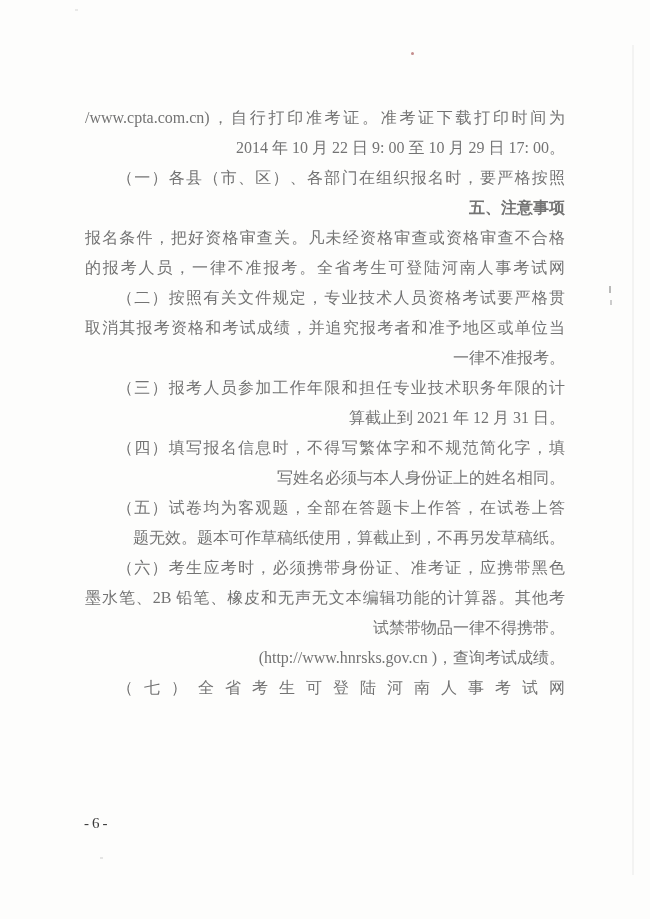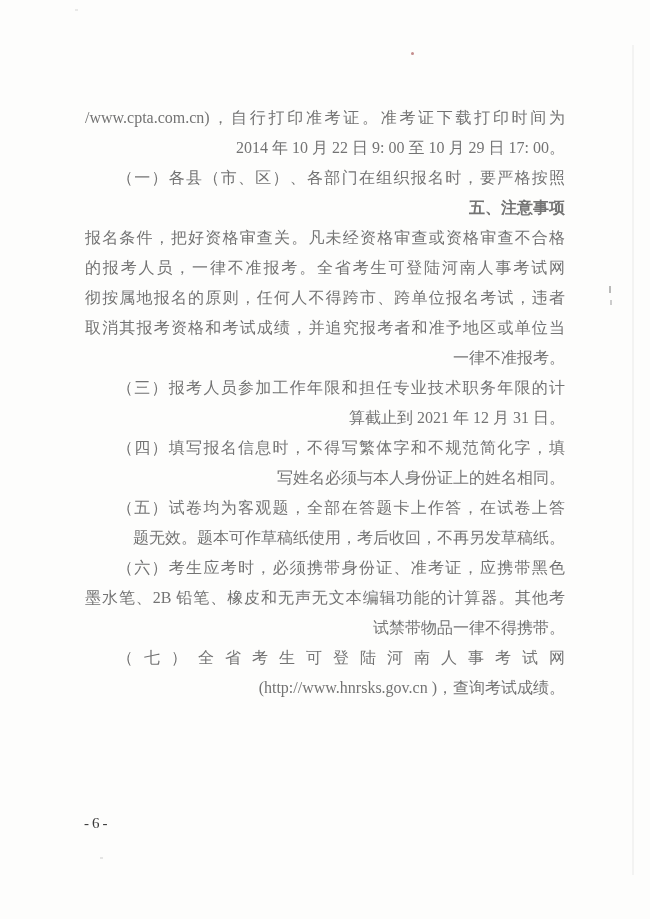--- a/index.html
+++ b/index.html
@@ -109,34 +109,34 @@
 <div class="page">
 
   <div class="doc-body">
 
   <div class="line fill">/www.cpta.com.cn)，自行打印准考证。准考证下载打印时间为</div>
       <div class="line ">2014 年 10 月 22 日 9: 00 至 10 月 29 日 17: 00。</div>
       <div class="line fill indent">（一）各县（市、区）、各部门在组织报名时，要严格按照</div>
       <div class="line heading indent">五、注意事项</div>
       <div class="line fill">报名条件，把好资格审查关。凡未经资格审查或资格审查不合格</div>
       <div class="line fill">的报考人员，一律不准报考。全省考生可登陆河南人事考试网</div>
-      <div class="line fill">彻按属地报名的原则，任何人不得跨市、跨单位报名考试，违者</div>
+      <div class="line fill indent">（二）按照有关文件规定，专业技术人员资格考试要严格贯</div>
       <div class="line fill">取消其报考资格和考试成绩，并追究报考者和准予地区或单位当</div>
       <div class="line ">一律不准报考。</div>
       <div class="line fill indent">（三）报考人员参加工作年限和担任专业技术职务年限的计</div>
       <div class="line ">算截止到 2021 年 12 月 31 日。</div>
       <div class="line fill indent">（四）填写报名信息时，不得写繁体字和不规范简化字，填</div>
       <div class="line ">写姓名必须与本人身份证上的姓名相同。</div>
       <div class="line fill indent">（五）试卷均为客观题，全部在答题卡上作答，在试卷上答</div>
-      <div class="line ">题无效。题本可作草稿纸使用，考后收回，不再另发草稿纸。</div>
+      <div class="line ">题无效。题本可作草稿纸使用，算截止到，不再另发草稿纸。</div>
       <div class="line fill indent">（六）考生应考时，必须携带身份证、准考证，应携带黑色</div>
       <div class="line fill">墨水笔、2B 铅笔、橡皮和无声无文本编辑功能的计算器。其他考</div>
       <div class="line ">试禁带物品一律不得携带。</div>
+      <div class="line ">(http://www.hnrsks.gov.cn )，查询考试成绩。</div>
       <div class="line fill indent">（七）全省考生可登陆河南人事考试网</div>
-      <div class="line ">(http://www.hnrsks.gov.cn )，查询考试成绩。</div>
     </div>
 
   <div class="page-number">-6-</div>
 
   <div class="artifact a-right-streak"></div>
   <div class="artifact a-tick"></div>
   <div class="artifact a-tick2"></div>
   <div class="artifact a-red-dot"></div>
   <div class="artifact a-speck1"></div>
   <div class="artifact a-speck2"></div>

